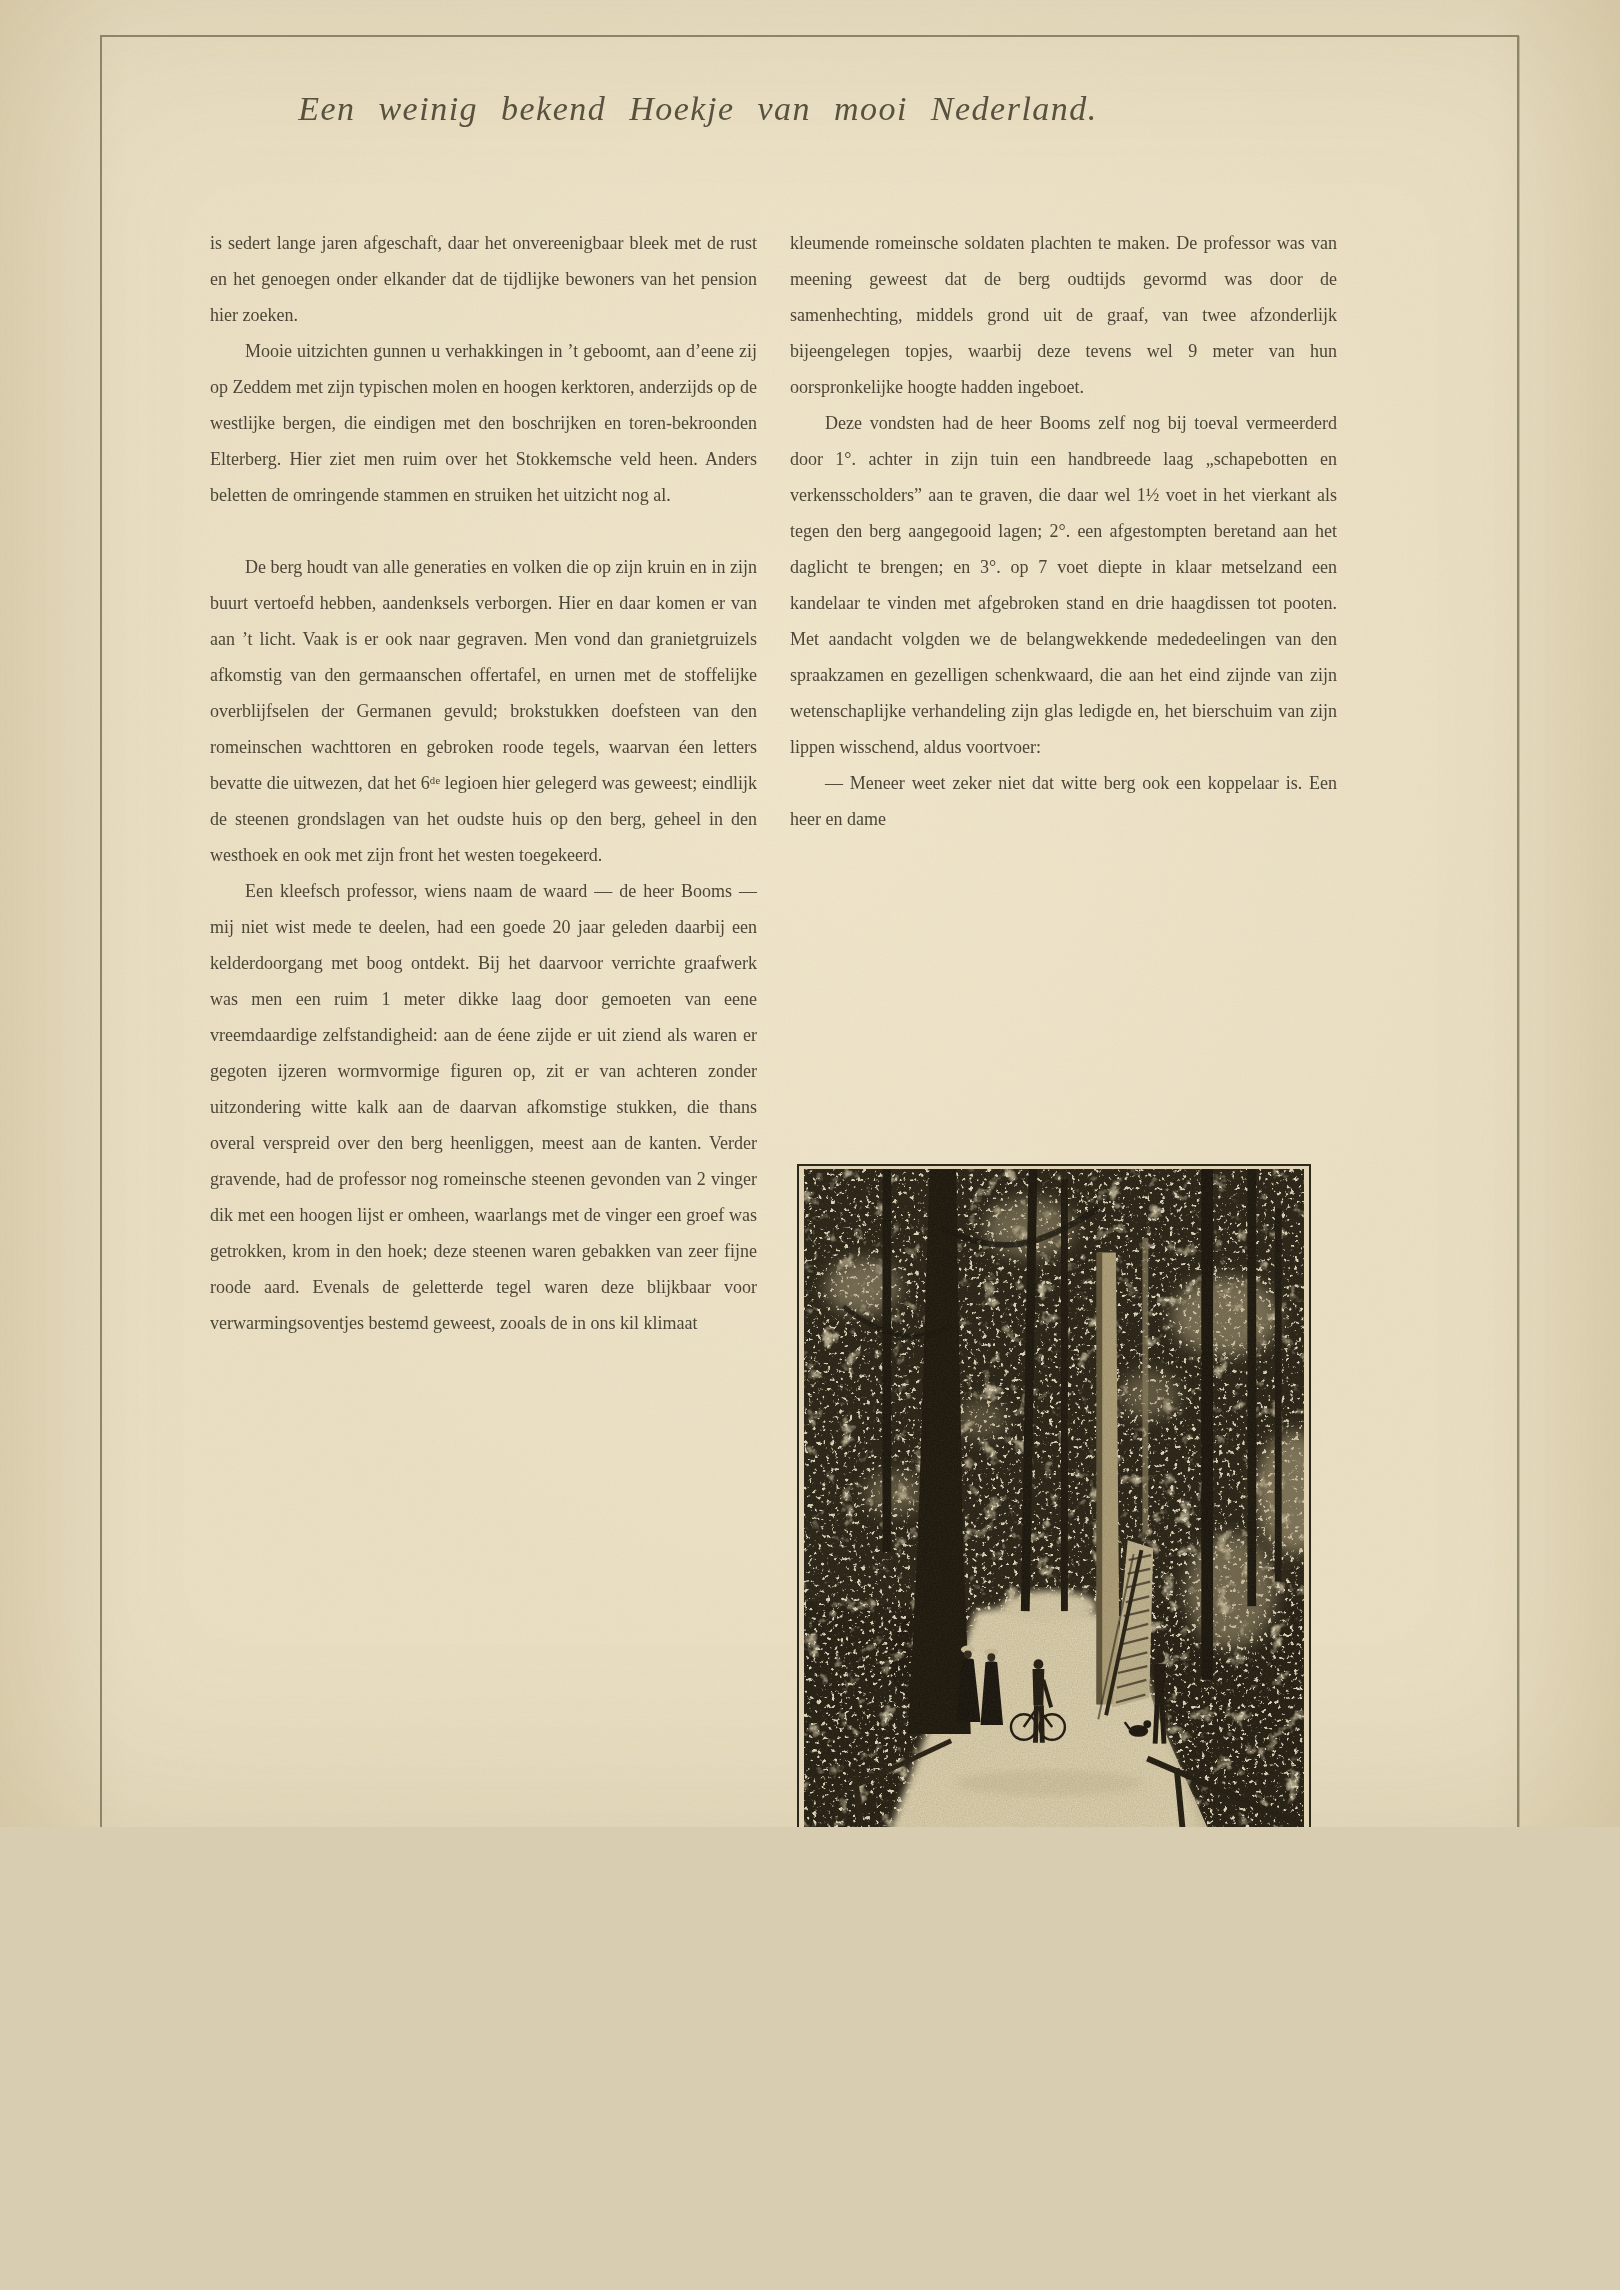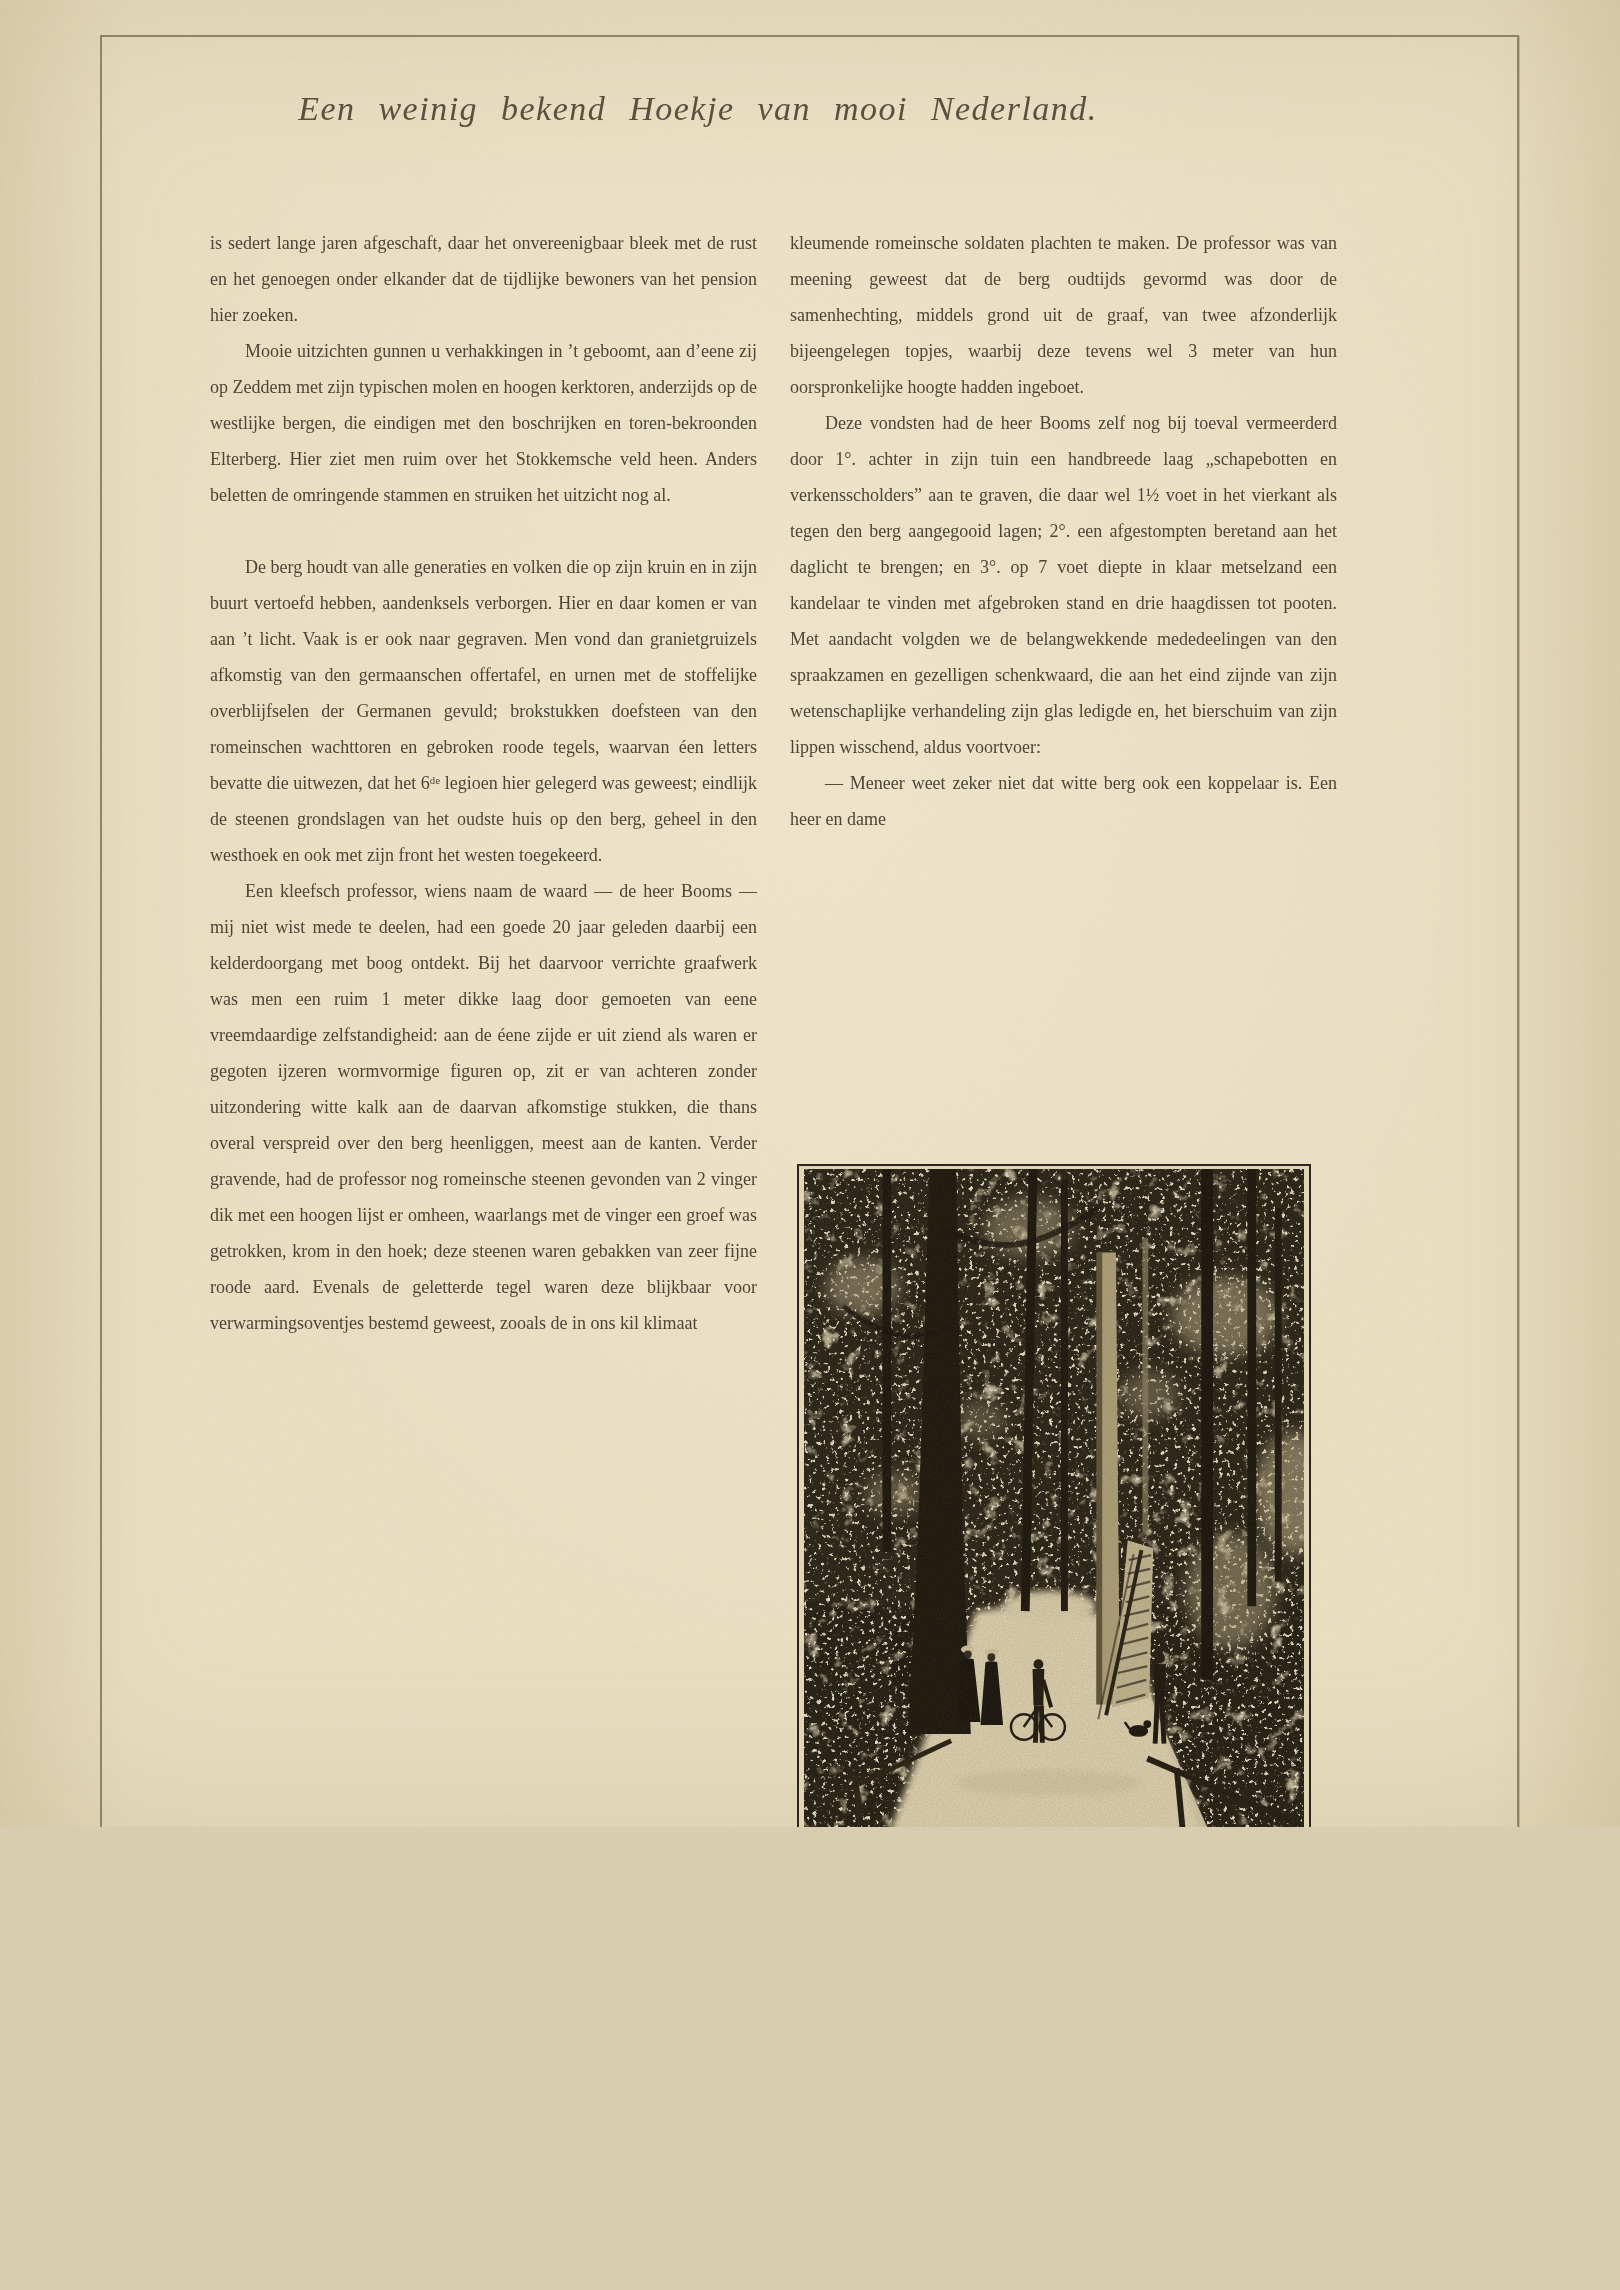--- a/index.html
+++ b/index.html
@@ -63,21 +63,21 @@
   <div class="title">Een weinig bekend Hoekje van mooi Nederland.</div>
 
   <div class="col col-left">
     <p>is sedert lange jaren afgeschaft, daar het onvereenigbaar bleek met de rust en het genoegen onder elkander dat de tijdlijke bewoners van het pension hier zoeken.</p>
     <p class="indent">Mooie uitzichten gunnen u verhakkingen in ’t geboomt, aan d’eene zij op Zeddem met zijn typischen molen en hoogen kerktoren, anderzijds op de westlijke bergen, die eindigen met den boschrijken en toren-bekroonden Elterberg. Hier ziet men ruim over het Stokkemsche veld heen. Anders beletten de omringende stammen en struiken het uitzicht nog al.</p>
     <p class="indent space-before">De berg houdt van alle generaties en volken die op zijn kruin en in zijn buurt vertoefd hebben, aandenksels verborgen. Hier en daar komen er van aan ’t licht. Vaak is er ook naar gegraven. Men vond dan granietgruizels afkomstig van den germaanschen offertafel, en urnen met de stoffelijke overblijfselen der Germanen gevuld; brokstukken doefsteen van den romeinschen wachttoren en gebroken roode tegels, waarvan éen letters bevatte die uitwezen, dat het 6ᵈᵉ legioen hier gelegerd was geweest; eindlijk de steenen grondslagen van het oudste huis op den berg, geheel in den westhoek en ook met zijn front het westen toegekeerd.</p>
     <p class="indent">Een kleefsch professor, wiens naam de waard — de heer Booms — mij niet wist mede te deelen, had een goede 20 jaar geleden daarbij een kelderdoorgang met boog ontdekt. Bij het daarvoor verrichte graafwerk was men een ruim 1 meter dikke laag door gemoeten van eene vreemdaardige zelfstandigheid: aan de éene zijde er uit ziend als waren er gegoten ijzeren wormvormige figuren op, zit er van achteren zonder uitzondering witte kalk aan de daarvan afkomstige stukken, die thans overal verspreid over den berg heenliggen, meest aan de kanten. Verder gravende, had de professor nog romeinsche steenen gevonden van 2 vinger dik met een hoogen lijst er omheen, waarlangs met de vinger een groef was getrokken, krom in den hoek; deze steenen waren gebakken van zeer fijne roode aard. Evenals de geletterde tegel waren deze blijkbaar voor verwarmingsoventjes bestemd geweest, zooals de in ons kil klimaat</p>
   </div>
 
   <div class="col col-right">
-    <p>kleumende romeinsche soldaten plachten te maken.  De professor was van meening geweest dat de berg oudtijds gevormd was door de samenhechting, middels grond uit de graaf, van twee afzonderlijk bijeengelegen topjes, waarbij deze tevens wel 3 meter van hun oorspronkelijke hoogte hadden ingeboet.</p>
+    <p>kleumende romeinsche soldaten plachten te maken.  De professor was van meening geweest dat de berg oudtijds gevormd was door de samenhechting, middels grond uit de graaf, van twee afzonderlijk bijeengelegen topjes, waarbij deze tevens wel 9 meter van hun oorspronkelijke hoogte hadden ingeboet.</p>
     <p class="indent">Deze vondsten had de heer Booms zelf nog bij toeval vermeerderd door 1°. achter in zijn tuin een handbreede laag „schapebotten en verkensscholders” aan te graven, die daar wel 1½ voet in het vierkant als tegen den berg aangegooid lagen; 2°. een afgestompten beretand aan het daglicht te brengen; en 3°. op 7 voet diepte in klaar metselzand een kandelaar te vinden met afgebroken stand en drie haagdissen tot pooten.  Met aandacht volgden we de belangwekkende mededeelingen van den spraakzamen en gezelligen schenkwaard, die aan het eind zijnde van zijn wetenschaplijke verhandeling zijn glas ledigde en, het bierschuim van zijn lippen wisschend, aldus voortvoer:</p>
     <p class="indent">— Meneer weet zeker niet dat witte berg ook een koppelaar is.  Een heer en dame</p>
   </div>
 
   <div class="photo">
     <svg viewBox="0 0 510 780" preserveAspectRatio="none" aria-hidden="true">
       <defs>
         <filter id="soft4" x="-10%" y="-10%" width="120%" height="120%">
           <feGaussianBlur stdDeviation="4"></feGaussianBlur>
         </filter>

